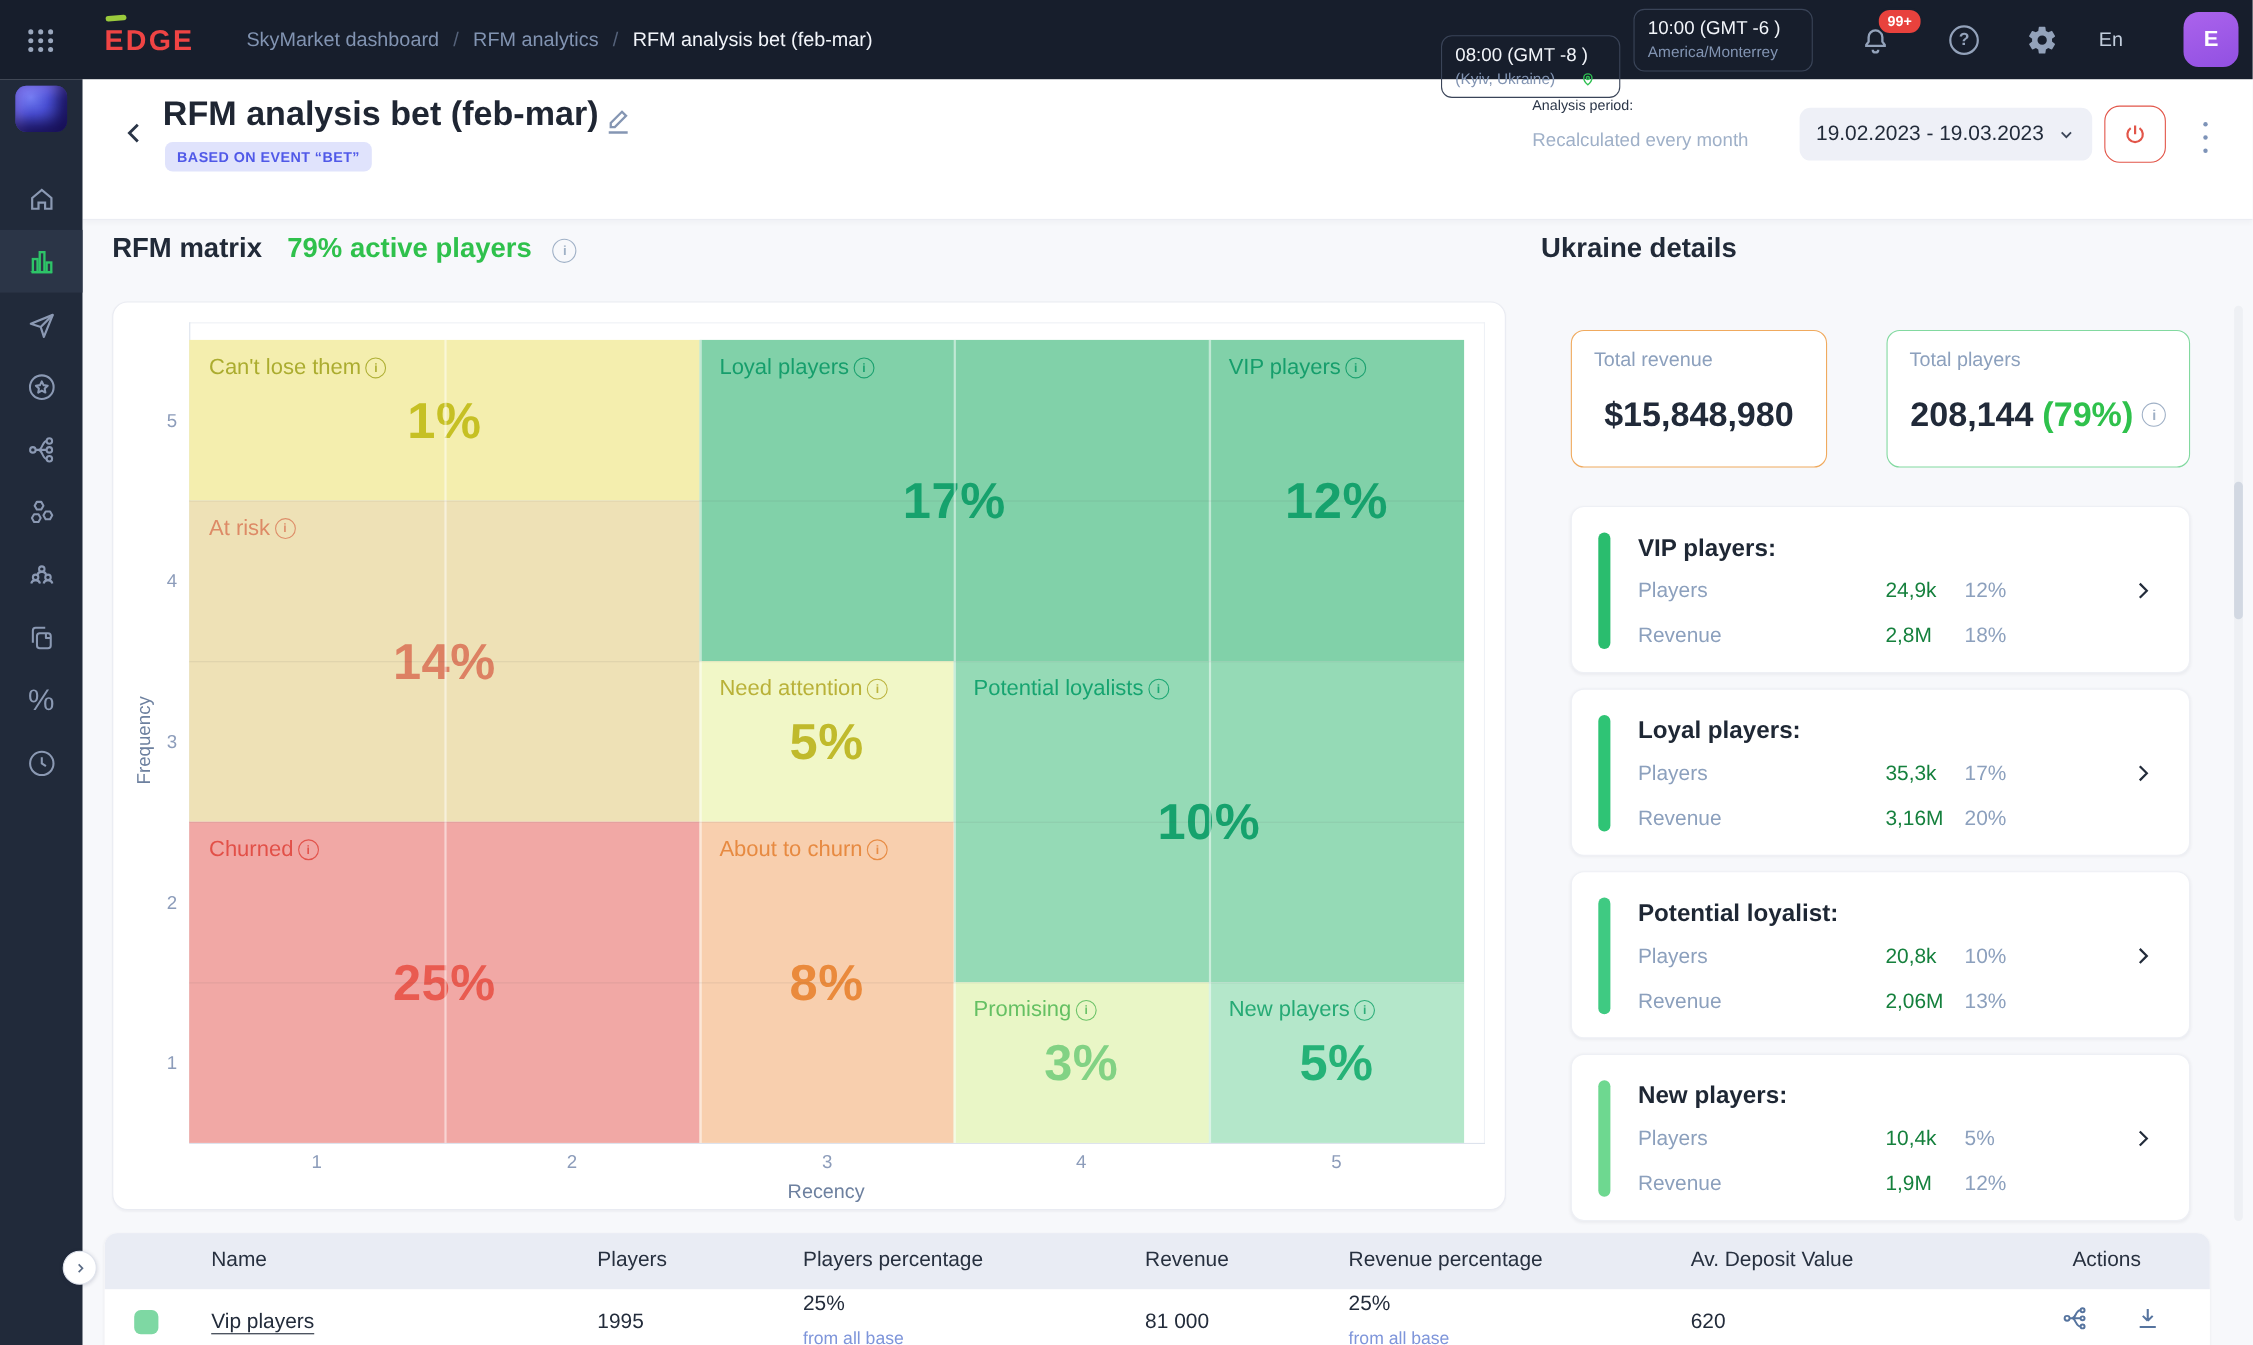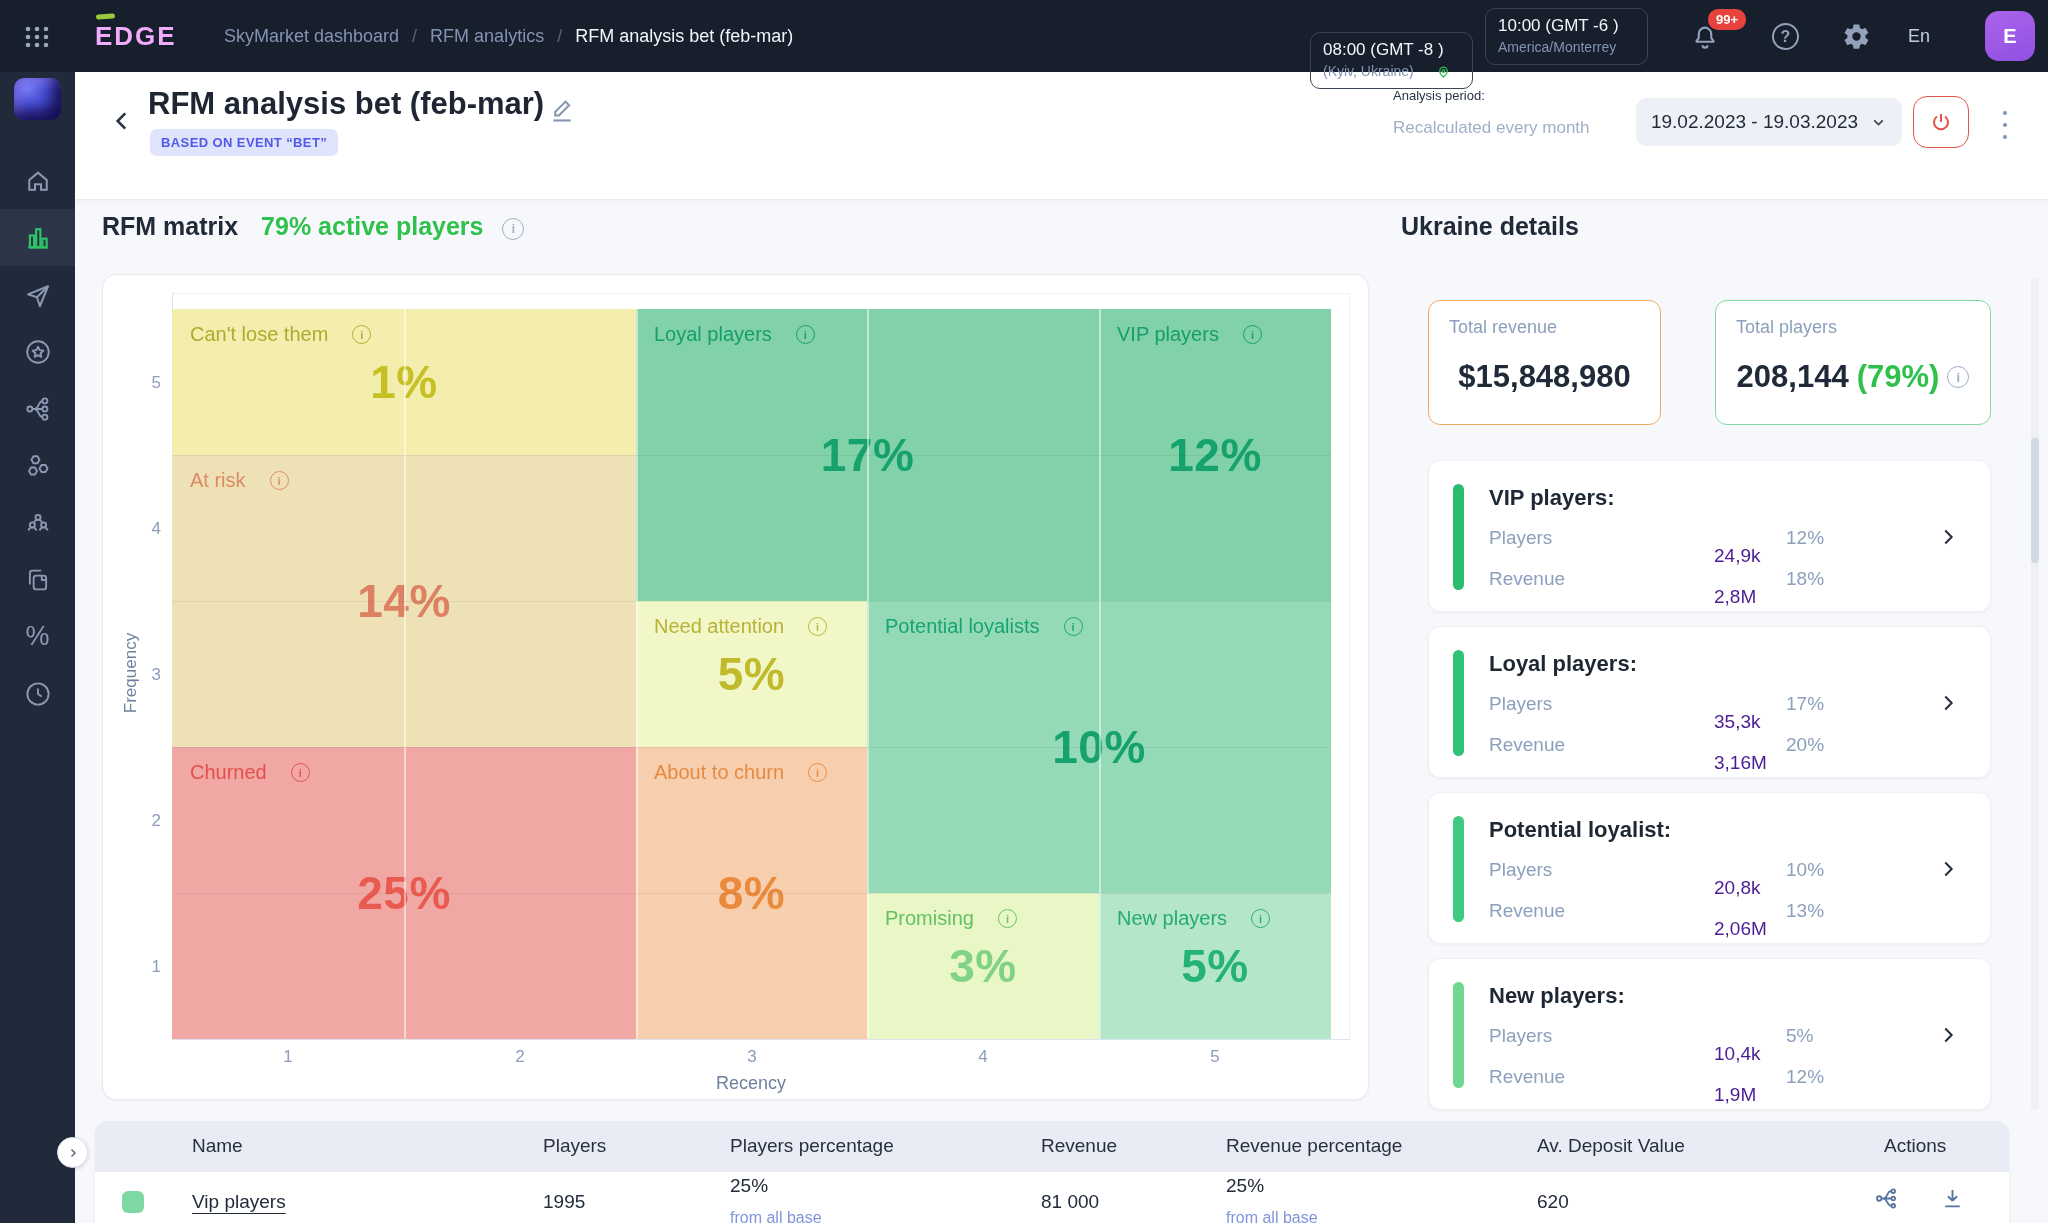--- a/index.html
+++ b/index.html
@@ -2,21 +2,21 @@
 <html><head>
 <meta charset="utf-8">
 <style>
   * { margin:0; padding:0; box-sizing:border-box; }
   html,body { width:2048px; height:1223px; overflow:hidden; }
   body { font-family:"Liberation Sans","DejaVu Sans",sans-serif; background:#f7f8fb; position:relative; color:#222b3a; }
 
   
   .topbar { position:absolute; left:0; top:0; width:2048px; height:72px; background:#171e2c; z-index:40; }
   .apps-grid { position:absolute; left:24px; top:24px; width:26px; height:26px; cursor:pointer; }
-  .logo { position:absolute; left:95px; top:21px; color:#f0abfc; font-size:26px; font-weight:700; letter-spacing:2px; }
+  .logo { position:absolute; left:95px; top:21px; color:#ef4444; font-size:26px; font-weight:700; letter-spacing:2px; }
   .logo-mark { position:absolute; left:1px; top:-7px; width:19px; height:5px; background:#9aca3c; border-radius:3px; transform:rotate(-5deg); }
   .breadcrumb { position:absolute; left:224px; top:0; height:72px; display:flex; align-items:center; gap:13px; font-size:18px; }
   .crumb { color:#8294b2; cursor:pointer; }
   .crumb.current { color:#f2f5fa; cursor:default; }
   .crumb-sep { color:#55627a; }
   .clock-chip { position:absolute; top:8px; width:163px; height:57px; border:1px solid #3a4458; border-radius:10px; padding:7px 12px 6px 12px; cursor:pointer; }
   .clock-time { color:#f2f5fa; font-size:17px; white-space:nowrap; }
   .clock-loc { color:#8294b2; font-size:14px; margin-top:3px; white-space:nowrap; display:flex; align-items:center; gap:22px; }
   .tb-icon { position:absolute; cursor:pointer; }
   .badge-99 { position:absolute; left:1706px; top:7px; background:#e8423d; color:#fff; font-size:13px; font-weight:700; padding:3px 8px; border-radius:12px; border:2px solid #171e2c; z-index:2; }
@@ -56,21 +56,21 @@
   .info.gray { color:#9fb0c6; }
 
   
   .matrix-card { position:absolute; left:102px; top:274px; width:1267px; height:826px; background:#fff; border:1px solid #e9ebf2; border-radius:14px; box-shadow:0 1px 2px rgba(16,24,40,.04); z-index:5; }
   .plot { position:absolute; left:69px; top:34px; width:1159px; height:730px; }
   .axis-left { position:absolute; left:69px; top:18px; width:1px; height:746px; background:#dde3ed; }
   .axis-bottom { position:absolute; left:69px; top:764px; width:1178px; height:1px; background:#dde3ed; }
   .axis-top { position:absolute; left:69px; top:18px; width:1178px; height:1px; background:#eef1f6; }
   .axis-right { position:absolute; left:1246px; top:18px; width:1px; height:746px; background:#eef1f6; }
   .seg { position:absolute; }
-  .seg-label { position:absolute; left:18px; top:14px; font-size:20px; font-weight:500; display:flex; align-items:center; gap:24px; }
+  .seg-label { position:absolute; left:18px; top:14px; font-size:20px; font-weight:500; display:flex; align-items:center; gap:4px; }
   .seg-label .info { width:19px; height:19px; font-size:11px; opacity:.95; }
   .seg-val { position:absolute; left:50%; top:50%; transform:translate(-50%,-50%); font-size:46px; font-weight:800; letter-spacing:.5px; }
   .gl-v { position:absolute; top:0; width:2px; height:730px; background:rgba(255,255,255,.5); pointer-events:none; }
   .gl-h { position:absolute; left:0; width:1159px; height:1px; background:rgba(90,90,90,.10); pointer-events:none; }
   .ytick { position:absolute; left:30px; width:28px; text-align:right; font-size:17px; color:#8c9cba; }
   .xtick { position:absolute; top:772px; width:40px; text-align:center; font-size:17px; color:#8c9cba; }
   .ylabel { position:absolute; left:-32px; top:388px; width:120px; text-align:center; font-size:17px; color:#6d809f; transform:rotate(-90deg); }
   .xlabel { position:absolute; left:588px; top:798px; width:120px; text-align:center; font-size:18px; color:#6d809f; }
 
   
@@ -99,21 +99,21 @@
   .stat-card { position:absolute; top:300px; height:125px; background:#fff; border-radius:12px; padding:16px 20px; z-index:5; }
   .stat-card.revenue { left:1428px; width:233px; border:1.5px solid #f0aa5e; }
   .stat-card.players { left:1715px; width:276px; border:1.5px solid #82d9a0; }
   .stat-label { font-size:18px; color:#8ca0bd; }
   .stat-value-row { position:absolute; left:0; top:58px; width:100%; display:flex; align-items:center; justify-content:center; gap:8px; font-size:31px; font-weight:600; color:#212a39; }
   .stat-pct { color:#2fc14c; }
   .seg-card { position:absolute; left:1428px; width:563px; height:152px; background:#fff; border:1px solid #eef0f5; border-radius:12px; box-shadow:0 1px 3px rgba(16,24,40,.05); z-index:5; }
   .seg-bar { position:absolute; left:24px; top:23px; width:11px; height:106px; border-radius:6px; }
   .seg-card-title { position:absolute; left:60px; top:24px; font-size:22px; font-weight:600; color:#1e2734; }
   .seg-row-label { position:absolute; left:60px; font-size:19px; color:#8ca0bd; }
-  .seg-row-val { position:absolute; left:285px; font-size:19px; color:#4c1d95; font-weight:500;margin-top:18px; }
+  .seg-row-val { position:absolute; left:285px; font-size:19px; color:#15803d; font-weight:500; }
   .seg-row-pct { position:absolute; left:357px; font-size:19px; color:#8ca0bd; }
   .row1 { top:66px; } .row2 { top:107px; }
   .seg-chevron { position:absolute; left:508px; top:64px; cursor:pointer; }
   .scroll-track { position:absolute; left:2031px; top:278px; width:8px; height:832px; background:#eef0f4; border-radius:4px; z-index:6; }
   .scroll-thumb { position:absolute; left:0; top:160px; width:8px; height:125px; background:#d2d8e2; border-radius:4px; cursor:pointer; }
 
   
   .table-card { position:absolute; left:95px; top:1121px; width:1914px; height:170px; background:#fff; border-radius:12px 12px 0 0; box-shadow:0 1px 3px rgba(16,24,40,.06); z-index:5; overflow:hidden; }
   .thead { position:absolute; left:0; top:0; width:100%; height:51px; background:#e9ecf4; }
   .th { position:absolute; top:14px; font-size:19px; color:#27303f; font-weight:500; }

